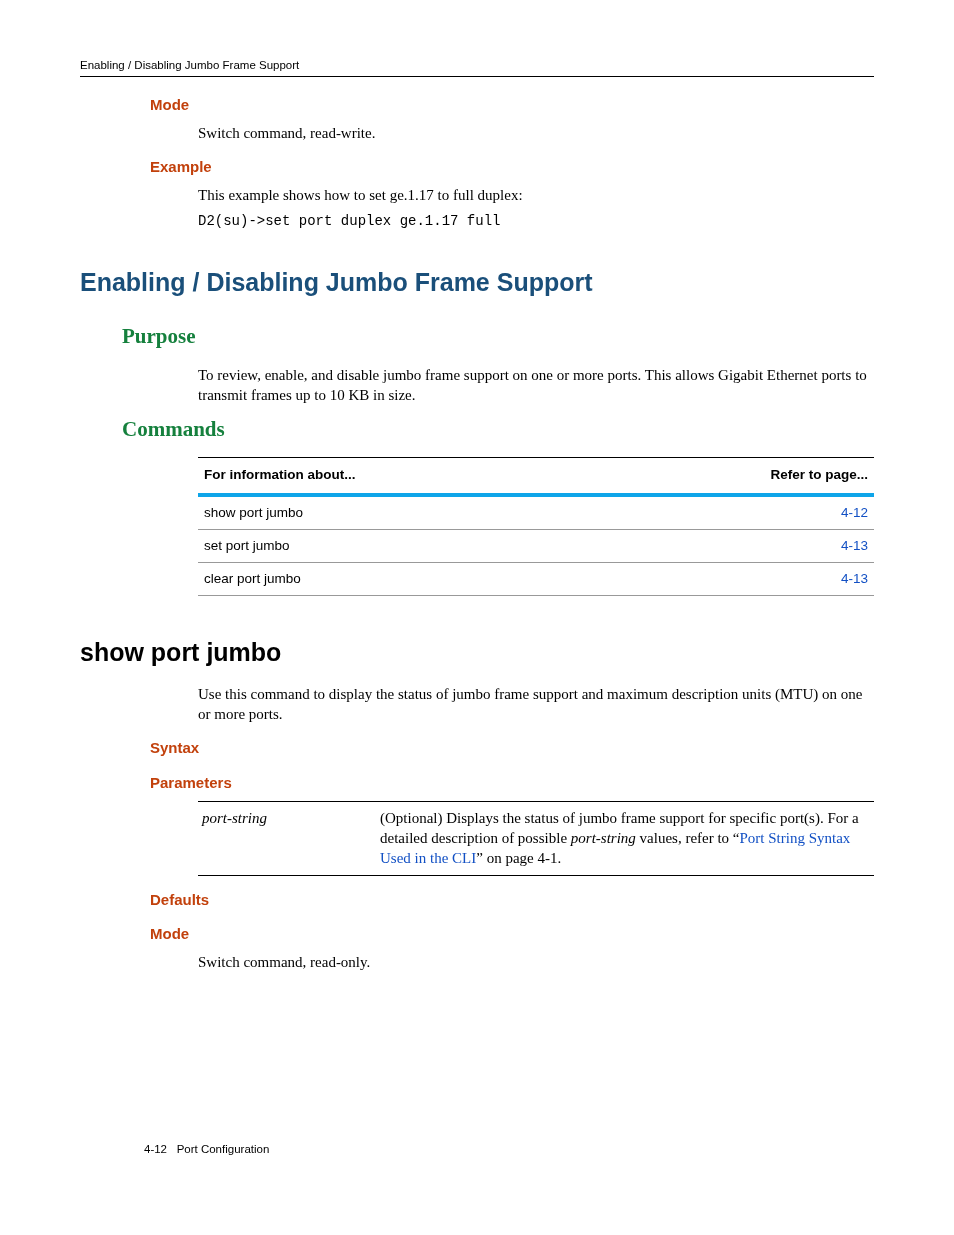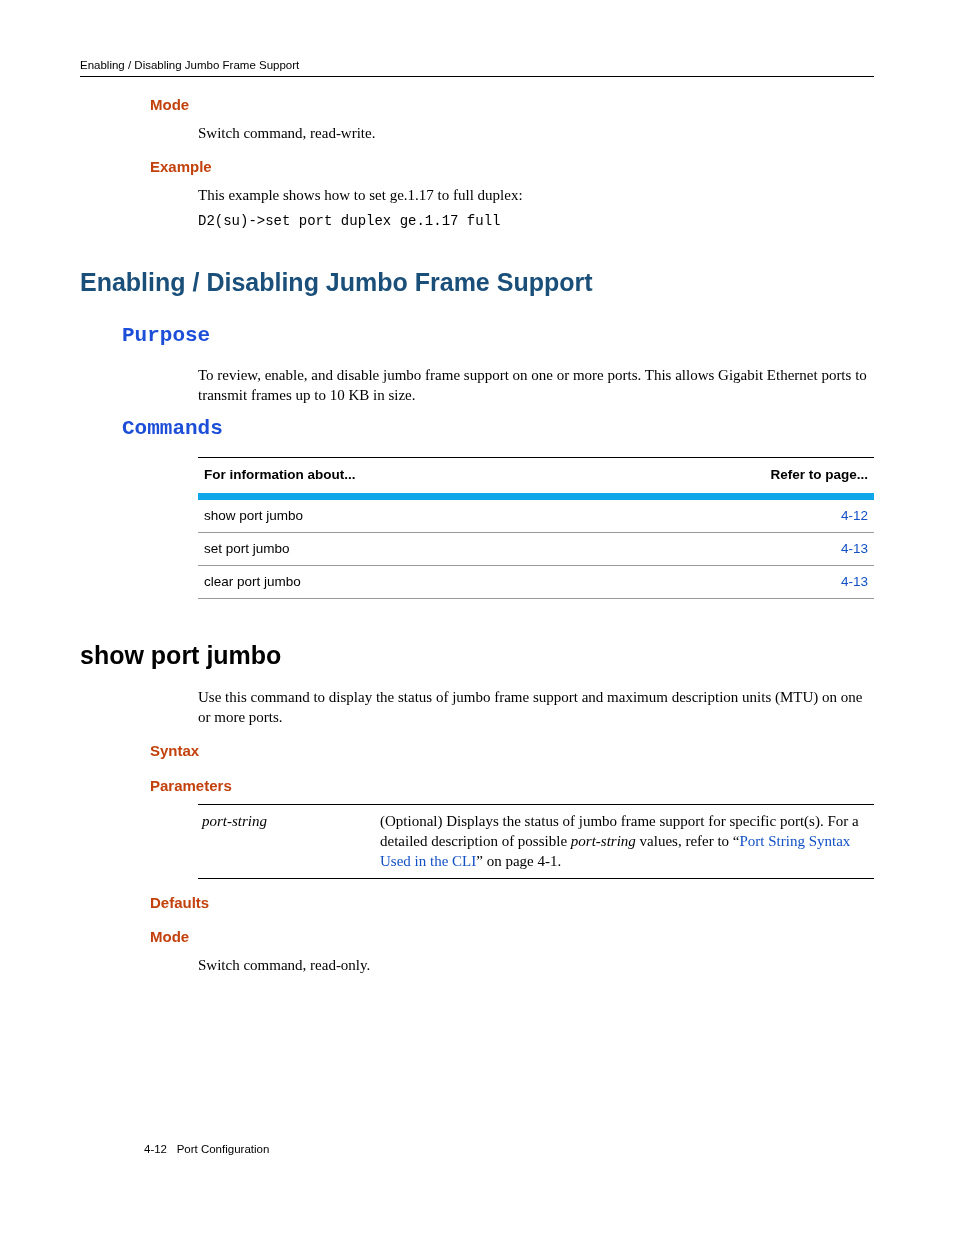--- a/index.html
+++ b/index.html
@@ -35,43 +35,43 @@
     white-space: pre;
   }
   .h1 {
     font-family: Helvetica, Arial, sans-serif;
     font-weight: bold;
     color: #1a4f7a;
     font-size: 25px;
     margin: 36px 0 22px 0;
   }
   .h2 {
-    font-family: Liberation Mono, monospace;
+    font-family: Liberation Serif, serif;
     font-weight: bold;
-    color: #1d4ed8;
+    color: #15803d;
     font-size: 21px;
     margin: 10px 0 14px 42px;
   }
   .h1b {
     font-family: Helvetica, Arial, sans-serif;
     font-weight: bold;
     color: #000;
     font-size: 25px;
     margin: 40px 0 14px 0;
   }
   .cmd-table {
     margin: 0 0 0 118px;
     width: calc(100% - 118px);
     border-collapse: collapse;
     font-family: Helvetica, Arial, sans-serif;
     font-size: 13.5px;
   }
   .cmd-table thead th {
     border-top: 1px solid #000;
-    border-bottom: 7px solid #0ea5e9;
+    border-bottom: 4px solid #0ea5e9;
     text-align: left;
     font-weight: bold;
     padding: 8px 6px;
   }
   .cmd-table thead th.r { text-align: right; }
   .cmd-table tbody td {
     border-bottom: 1px solid #999;
     padding: 7px 6px;
     font-weight: normal;
   }

